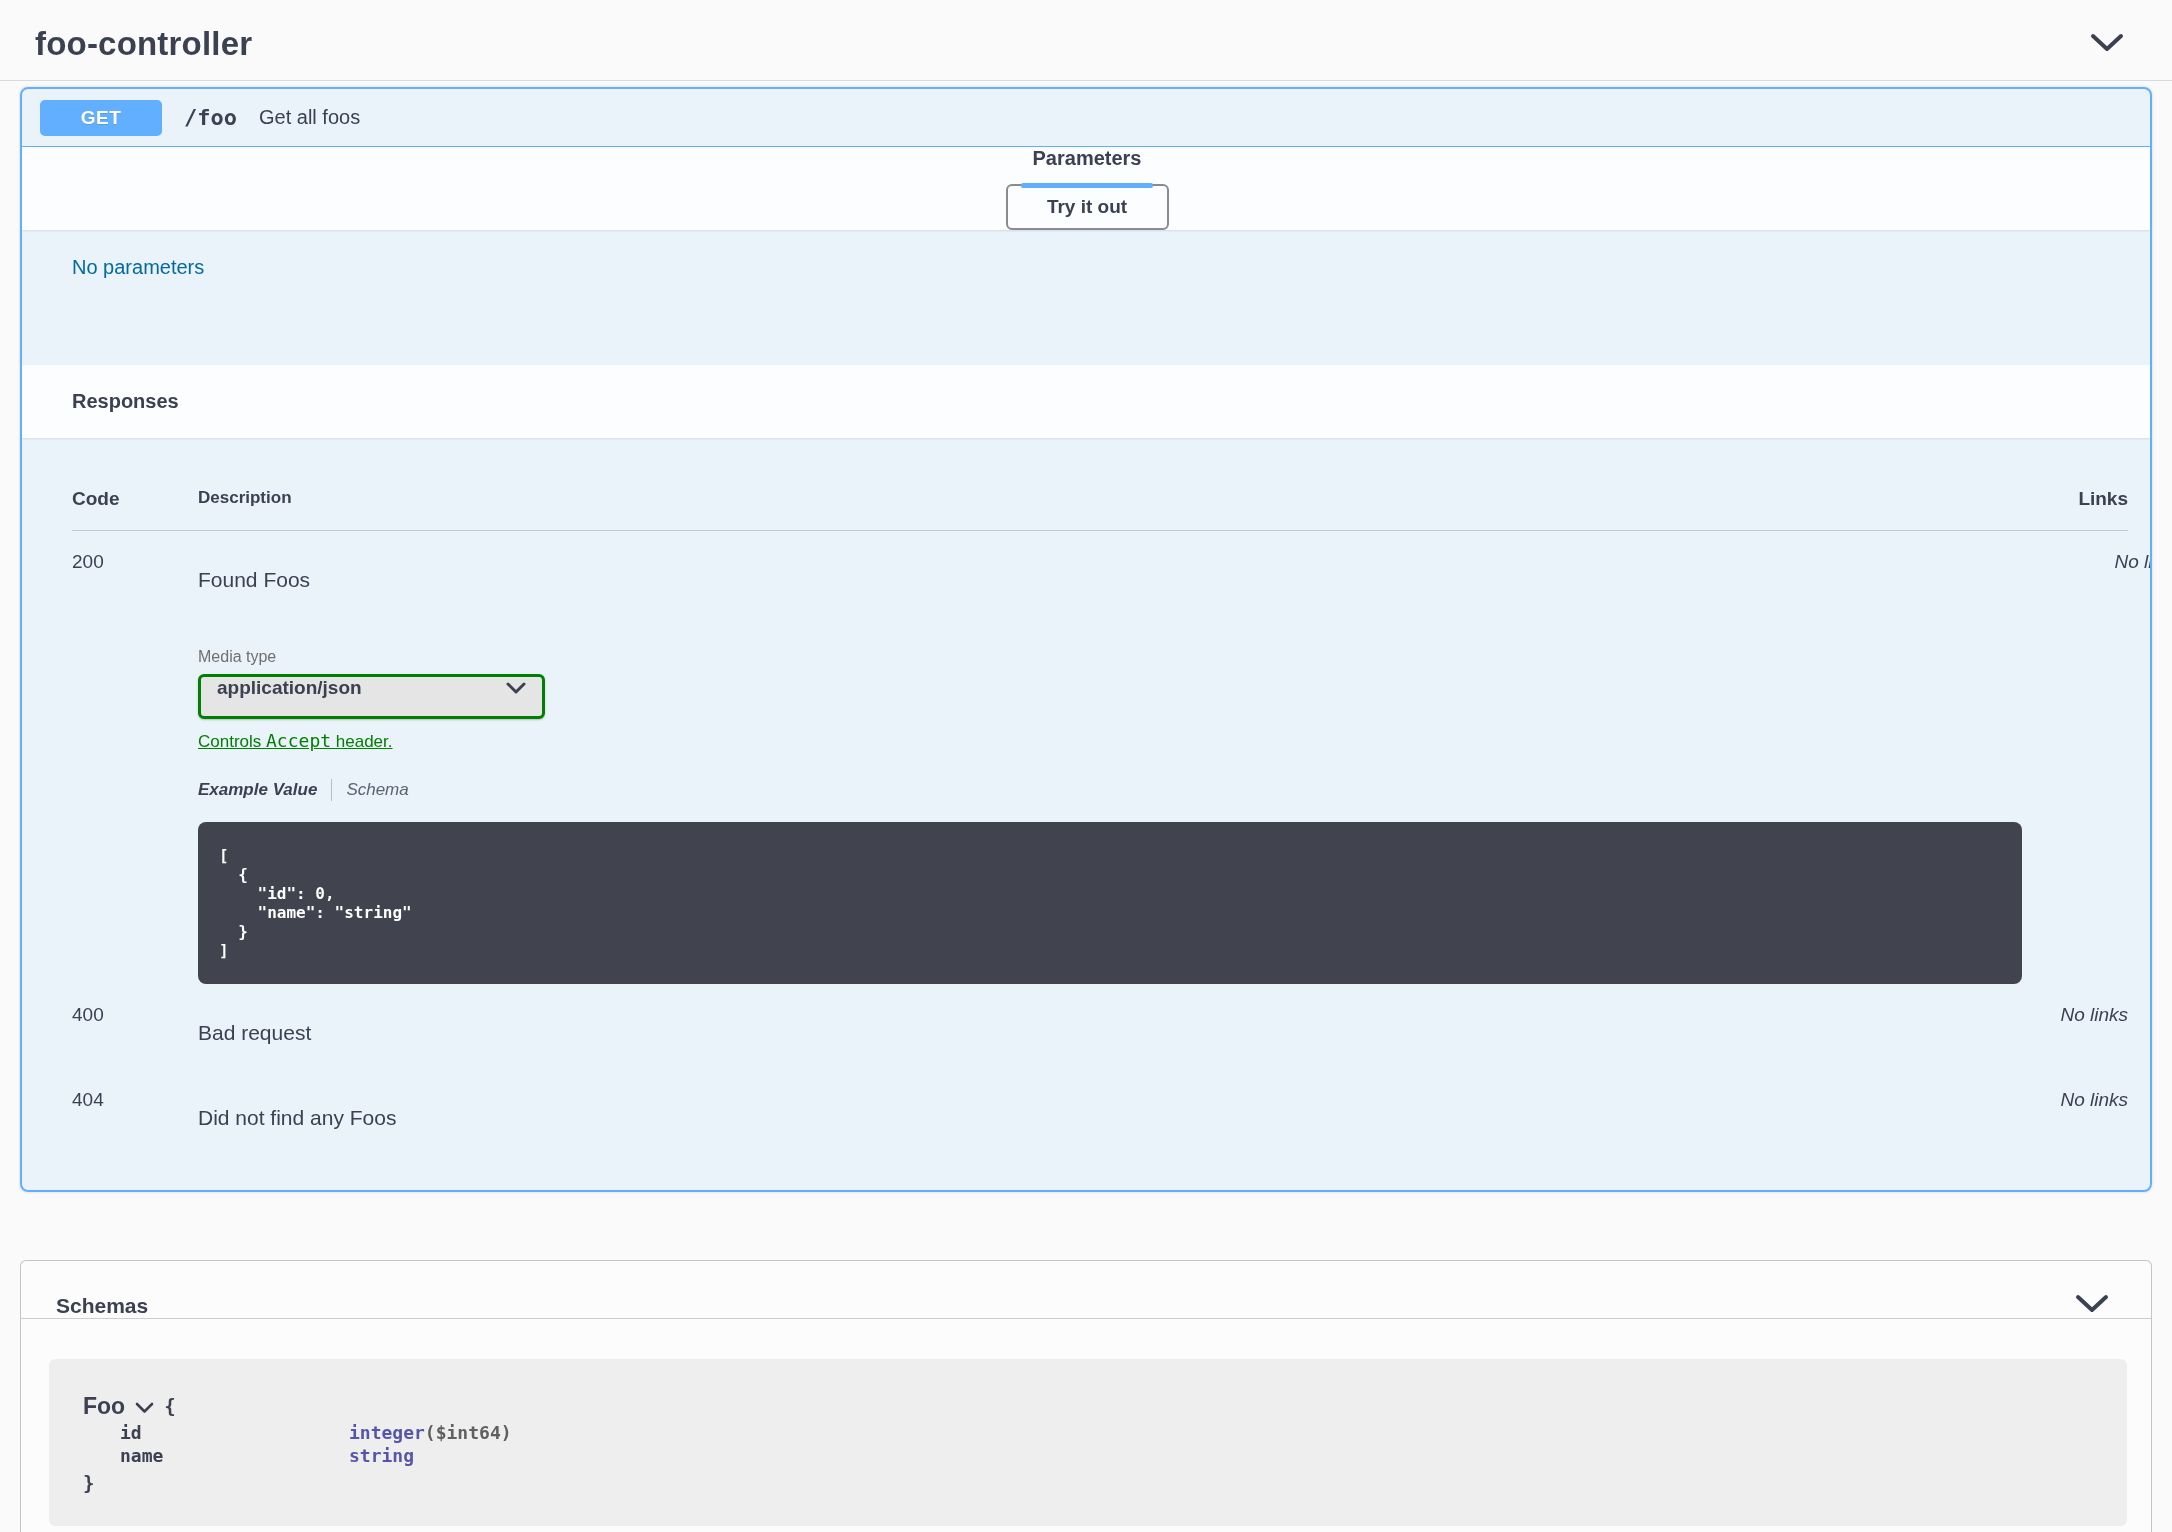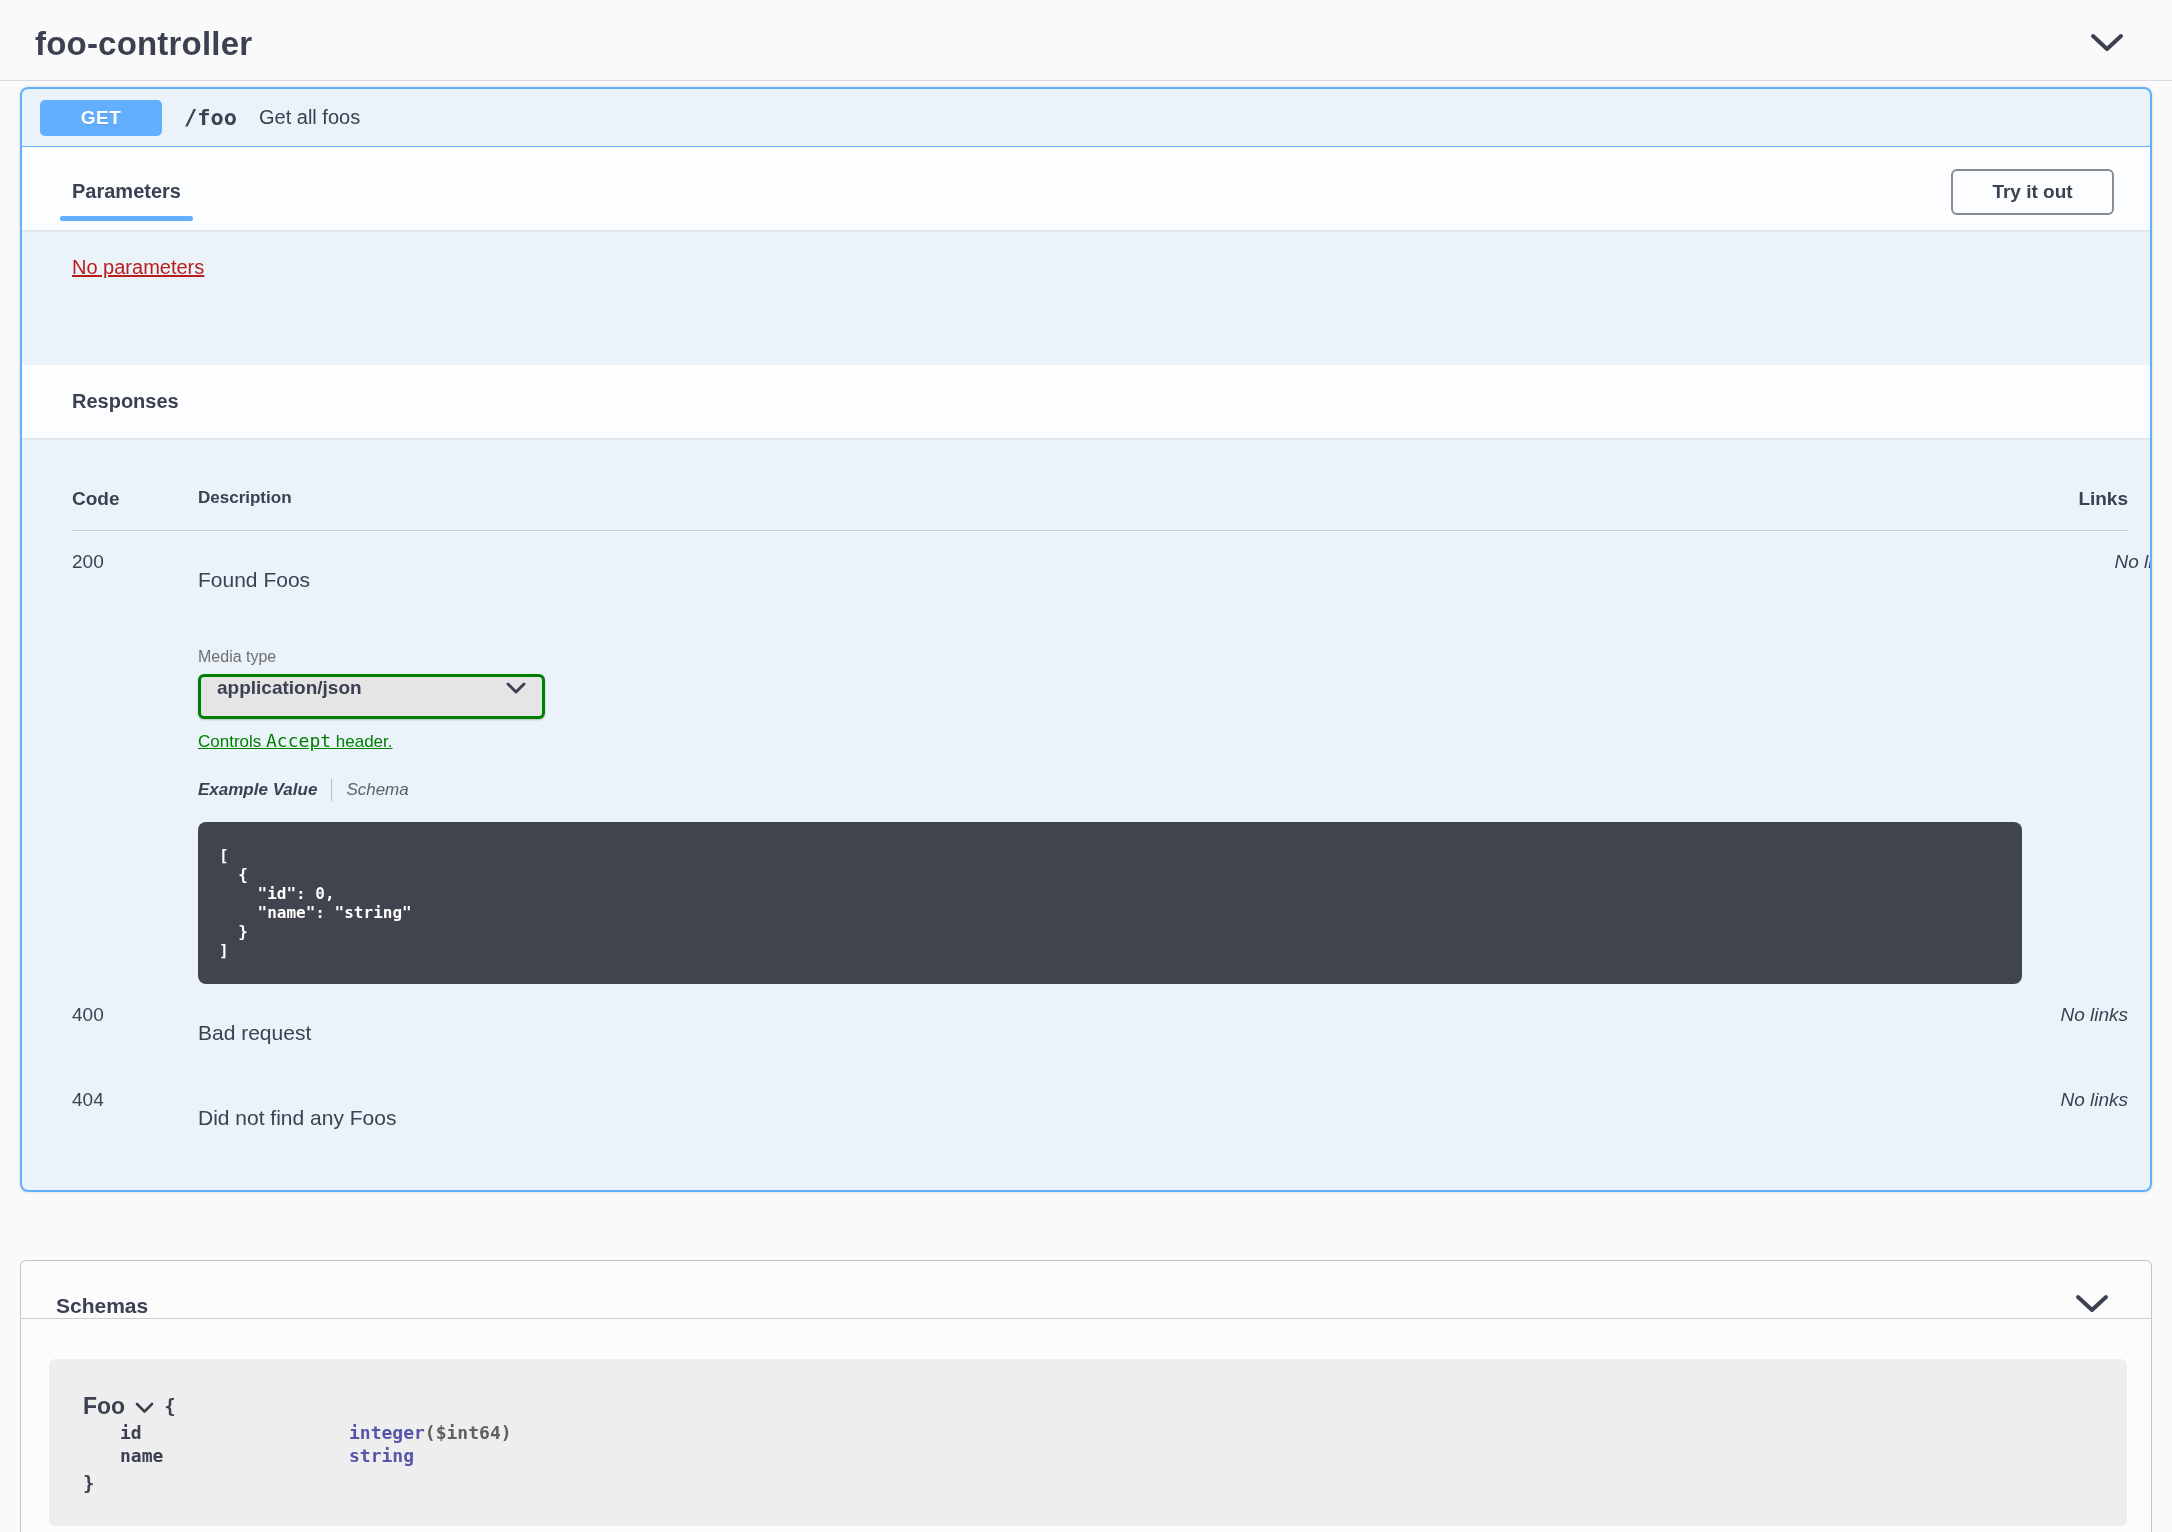--- a/index.html
+++ b/index.html
@@ -52,21 +52,21 @@
     font-size: 22px; font-weight: 700; color: #3b4151;
   }
   .opblock-desc { margin-left: 22px; font-size: 20px; color: #3b4151; }
 
   .section-header {
     background: rgba(255,255,255,.82);
     box-shadow: 0 1px 2px rgba(0,0,0,.10);
     display: flex; align-items: center; justify-content: space-between;
     position: relative;
   }
-  .params-header { height: 83px; padding: 6px 36px 0 38px; }
+  .params-header { height: 83px; padding: 0 36px 0 38px; flex-direction: column; }
   .responses-header { height: 73px; padding: 0 36px 0 50px; }
   .tab-item {
     position: relative;
     font-size: 20px; font-weight: 700; color: #3b4151;
     padding: 0 12px;
   }
   .tab-item::after {
     content: "";
     position: absolute; left: 0; right: 0; bottom: -18px;
     height: 5px; background: #61affe; border-radius: 2px;
@@ -75,21 +75,21 @@
     width: 163px; height: 46px;
     background: transparent;
     border: 2px solid #878c94; border-radius: 6px;
     font-family: "Liberation Sans", sans-serif;
     font-size: 19px; font-weight: 700; color: #3b4151;
     cursor: pointer;
   }
   .section-title { font-size: 20px; font-weight: 700; color: #3b4151; }
 
   .params-body { height: 135px; padding: 26px 0 0 50px; }
-  .no-params { font-size: 20px; color: #b91c1c; text-decoration: underline; }
+  .no-params { font-size: 20px; color: #0369a1; }
 
   
   .responses-body { padding: 50px 22px 0 50px; }
   .resp-grid { display: grid; grid-template-columns: 126px 1fr 160px; }
   .resp-head { border-bottom: 1px solid rgba(59,65,81,.22); padding-bottom: 20px; }
   .h-code  { font-size: 19px; font-weight: 700; }
   .h-desc  { font-size: 17px; font-weight: 700; }
   .h-links { font-size: 19px; font-weight: 700; text-align: right; }
   .cell-code { font-size: 19px; padding-top: 3px; }
   .cell-links { font-size: 19px; font-style: italic; text-align: right; padding-top: 3px; }

